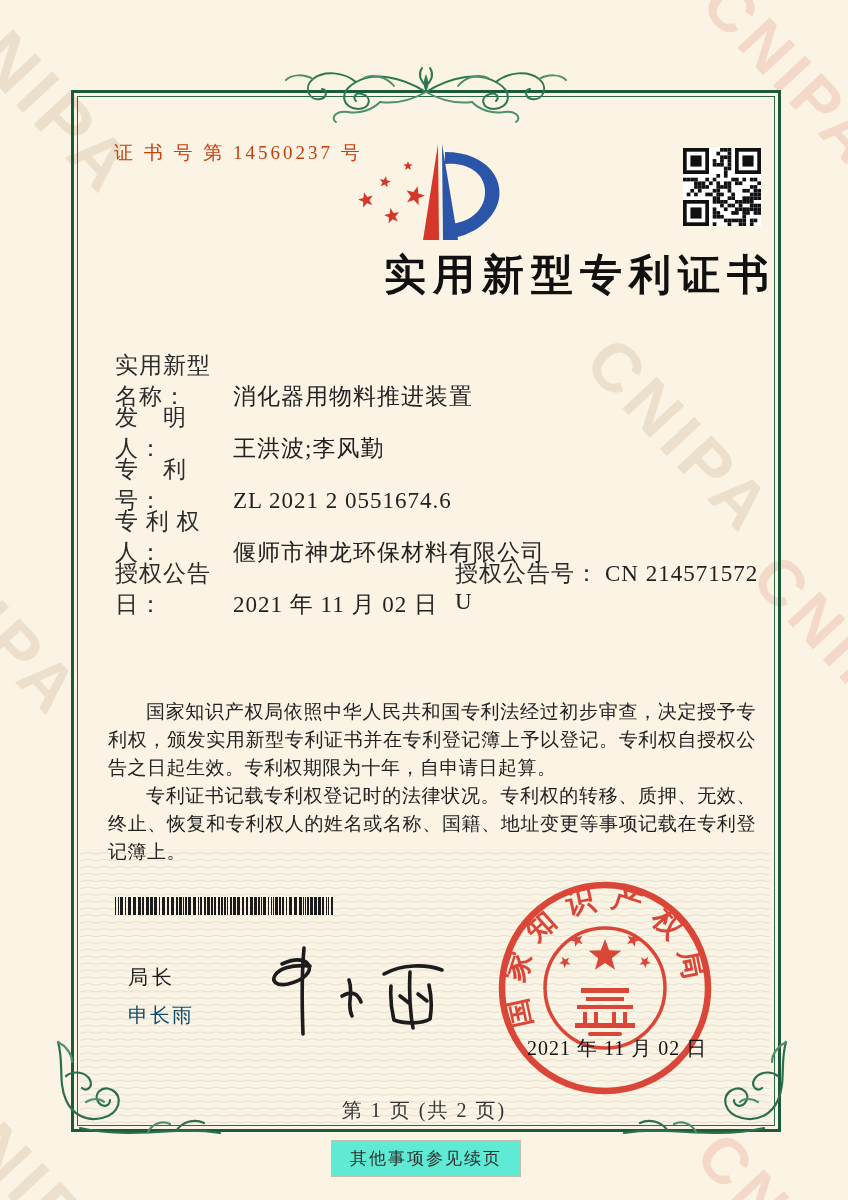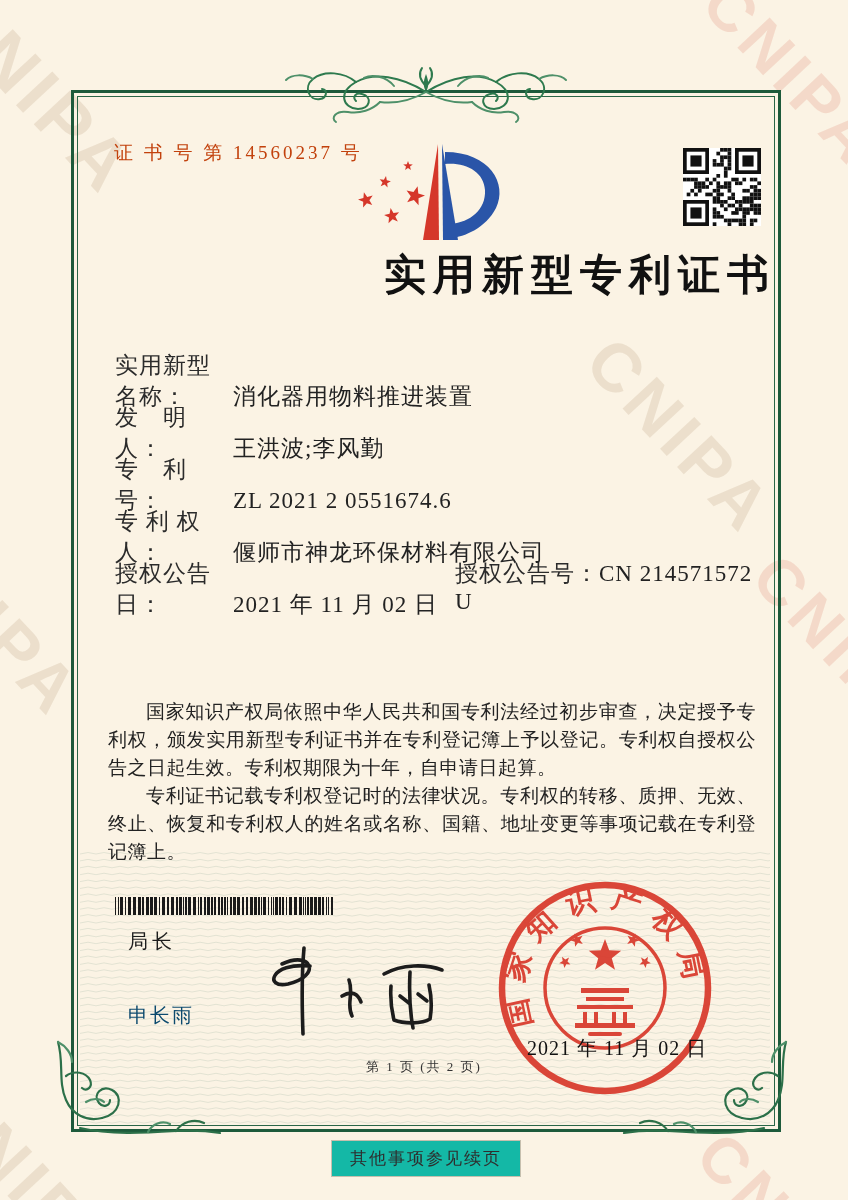--- a/index.html
+++ b/index.html
@@ -29,30 +29,30 @@
   .fields{position:absolute;left:115px;top:350px;width:650px;font-size:23px;}
   .field-row{height:52px;position:relative;letter-spacing:1px;}
   .flabel{display:inline-block;width:118px;color:#2b2b2b;}
   .fvalue{color:#222;}
   .pair2{position:absolute;left:340px;top:0;}
   .paras{position:absolute;left:108px;top:698px;width:648px;font-size:19px;
       line-height:28px;text-align:justify;color:#222;letter-spacing:0.5px;}
   .paras p{margin:0;text-indent:2em;}
   .waves{position:absolute;left:80px;top:850px;z-index:2;pointer-events:none;}
   .barcode{position:absolute;left:115px;top:897px;z-index:5;}
-  .director-title{position:absolute;left:128px;top:928px;font-size:20px;letter-spacing:4px;color:#1d1d1d;}
+  .director-title{position:absolute;left:128px;top:964px;font-size:20px;letter-spacing:4px;color:#1d1d1d;}
   .director-name{position:absolute;left:128px;top:1002px;font-size:20px;letter-spacing:2px;color:#0c4a6e;}
   .signature{position:absolute;left:252px;top:938px;z-index:6;}
   .seal{position:absolute;left:493px;top:876px;z-index:5;opacity:0.92;}
   .seal-date{position:absolute;left:527px;top:1035px;z-index:7;font-size:20px;
       letter-spacing:1px;color:#111;}
-  .page-num{position:absolute;left:72px;top:1058px;width:704px;text-align:center;
-      font-size:13px;letter-spacing:2px;color:#333;}
+  .page-num{position:absolute;left:72px;top:1097px;width:704px;text-align:center;
+      font-size:20px;letter-spacing:2px;color:#333;}
   .note-box{position:absolute;left:331px;top:1140px;padding:6px 18px;
-      border:1px solid #c6bfae;background:#14b8a6;font-size:17px;letter-spacing:2px;
+      border:1px solid #c6bfae;background:#5eead4;font-size:17px;letter-spacing:2px;
       color:#2e2e2e;z-index:5;}
 </style>
 </head>
 <body>
 
 <div class="page">
 
   <div class="wm" style="left:-18px;top:-28px;font-size:72px;">CNIPA</div>
   <div class="wm pink" style="left:742px;top:-34px;">CNIPA</div>
   <div class="wm" style="left:628px;top:322px;font-size:68px;">CNIPA</div>
@@ -323,21 +323,21 @@
       </div>
       <div class="field-row">
         <span class="flabel">专　利　号：</span><span class="fvalue">ZL 2021 2 0551674.6</span>
       </div>
       <div class="field-row">
         <span class="flabel">专 利 权 人：</span><span class="fvalue">偃师市神龙环保材料有限公司</span>
       </div>
       <div class="field-row">
         <span class="flabel">授权公告日：</span><span class="fvalue">2021 年 11 月 02 日</span>
         <span class="pair2">
-          <span class="flabel" style="width:auto;margin-right:0;">授权公告号：</span><span class="fvalue">CN 214571572 U</span>
+          <span class="flabel" style="width:auto;margin-right:6px;">授权公告号：</span><span class="fvalue">CN 214571572 U</span>
         </span>
       </div>
     </div>
 
     <div class="paras">
       <p>国家知识产权局依照中华人民共和国专利法经过初步审查，决定授予专利权，颁发实用新型专利证书并在专利登记簿上予以登记。专利权自授权公告之日起生效。专利权期限为十年，自申请日起算。</p>
       <p>专利证书记载专利权登记时的法律状况。专利权的转移、质押、无效、终止、恢复和专利权人的姓名或名称、国籍、地址变更等事项记载在专利登记簿上。</p>
     </div>
 
     <svg class="barcode" width="222" height="18" viewBox="0 0 222 18">

